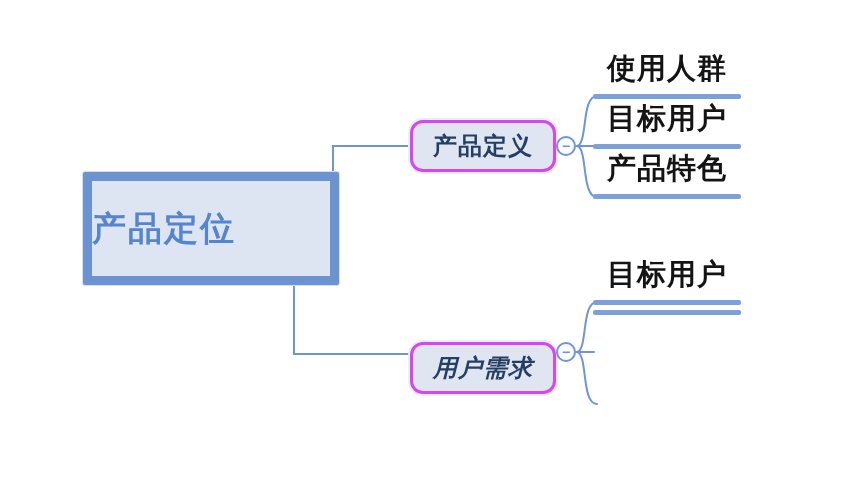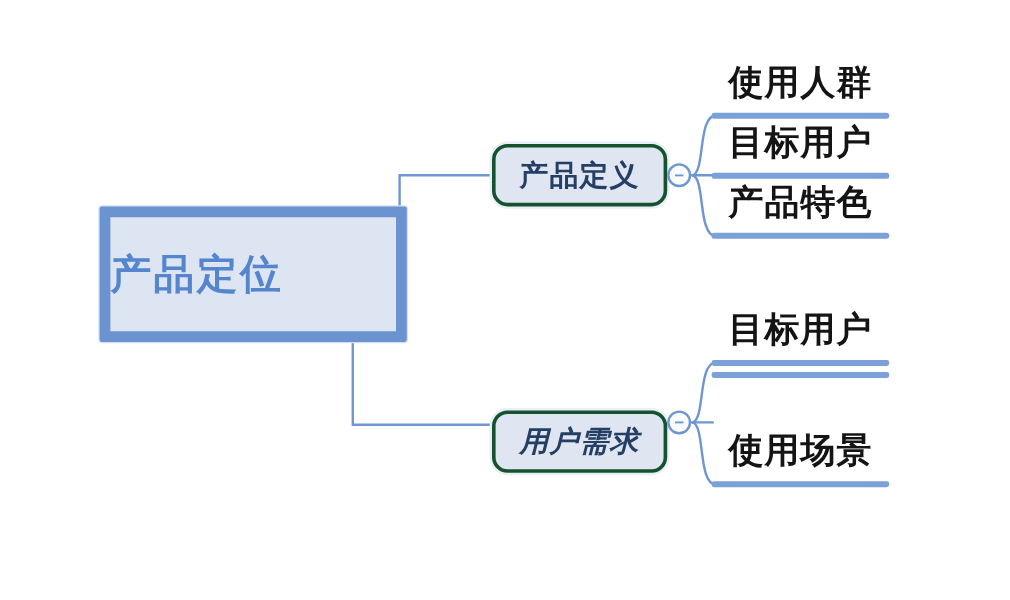--- a/index.html
+++ b/index.html
@@ -13,21 +13,21 @@
   .root-node{
     position:absolute;left:83px;top:172px;width:256px;height:113px;
     box-sizing:border-box;border:9px solid #6B93CF;background:#DEE5F2;
     border-radius:2px;display:flex;align-items:center;justify-content:flex-start;
     box-shadow:0 0 0 1px #D6DFF1;
   }
   .root-node .label{font-size:34px;font-weight:700;color:#5585CC;letter-spacing:2px;}
 
   .branch-node{
     position:absolute;left:410px;width:146px;height:52px;
-    box-sizing:border-box;border:3px solid #14532d;background:#DFE5F1;
+    box-sizing:border-box;border:3px solid #d946ef;background:#DFE5F1;
     border-radius:13px;display:flex;align-items:center;justify-content:center;
     box-shadow:0 0 0 2px #E9EEF8;
   }
   .branch-node .label{font-size:24px;font-weight:700;color:#253E63;letter-spacing:1px;}
   .branch-top{top:120px;}
   .branch-bottom{top:342px;font-style:italic;}
 
   .collapse-btn{
     position:absolute;width:20px;height:20px;box-sizing:border-box;
     border:2px solid #6E96D2;border-radius:50%;background:#FBFCFE;
@@ -98,18 +98,14 @@
     <div class="leaf-underline"></div>
   </div>
 
   <div class="leaf leaf-t3">
     <div class="leaf-label">产品特色</div>
     <div class="leaf-underline"></div>
   </div>
   <div class="leaf leaf-b2">
     <div class="leaf-underline"></div>
   </div>
-  <div class="leaf leaf-b3">
-    <div class="leaf-label">使用场景</div>
-    <div class="leaf-underline"></div>
-  </div>
 
 </div>
 
 </body></html>

